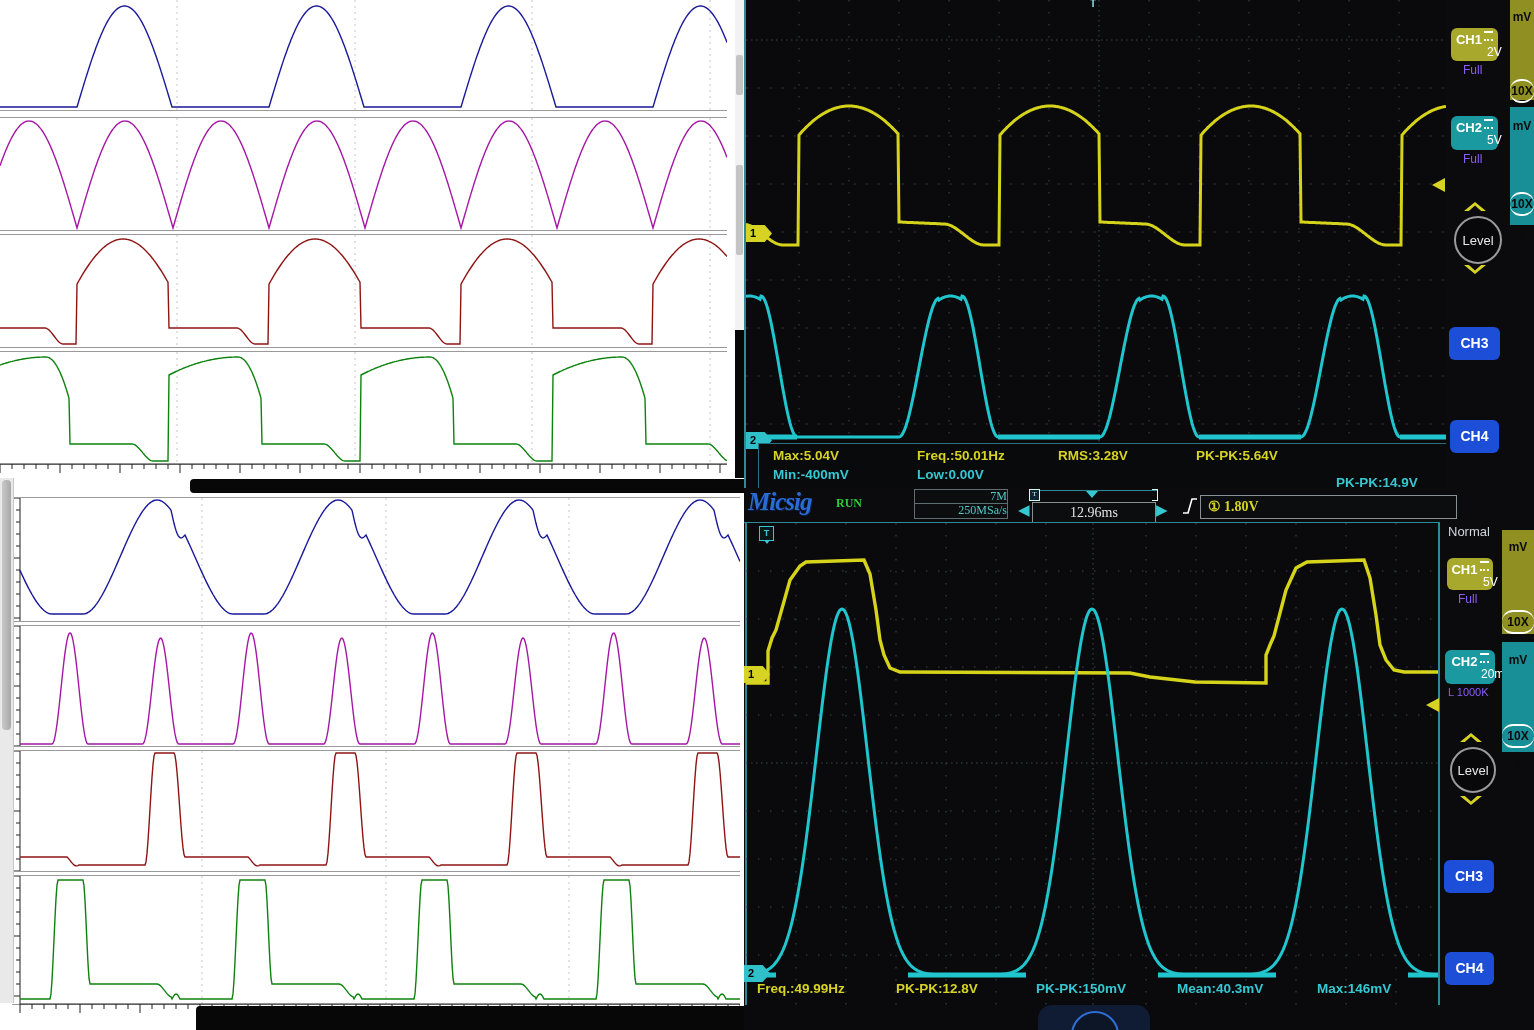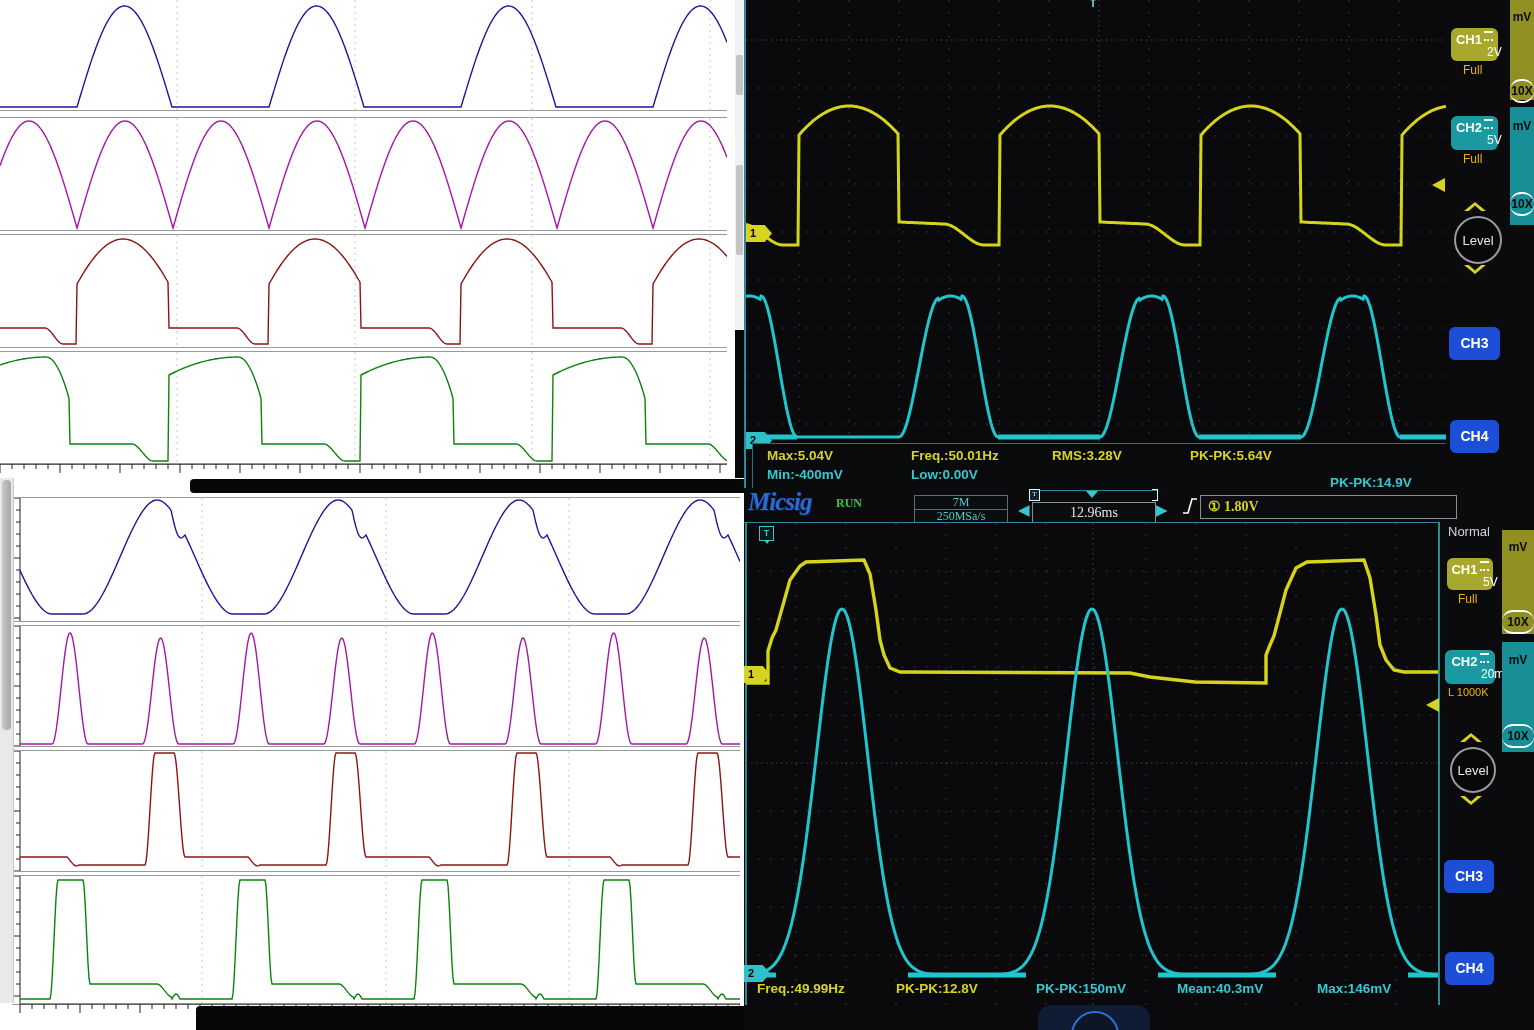--- a/index.html
+++ b/index.html
@@ -47,21 +47,21 @@
   
   .rpanel{background:#0b0b0d;}
   .chbtn{border-radius:6px;color:#fff;text-align:center;font-weight:bold;cursor:pointer;}
   .chbtn .l1{font-size:13px;line-height:14px;padding-top:3px;}
   .chbtn .l2{font-size:12px;line-height:11px;font-weight:normal;margin-left:36px;}
   .chbtn.olive{background:#a8a82c;color:#fff;}
   .chbtn.teal{background:#1a9aa0;}
   .chbtn.navy{background:#1d4ed8;font-size:14px;line-height:33px;}
   .dcic{display:inline-block;width:9px;height:6px;border-top:2px solid #fff;
         border-bottom:2px dotted #fff;vertical-align:3px;margin-left:2px;}
-  .sublab{color:#eab308;font-size:12px;}
+  .sublab{color:#8b5cf6;font-size:12px;}
   .minipanel{color:#0b0b0b;font-size:12px;font-weight:bold;text-align:center;}
   .minipanel.olive{background:#8f8f22;} .minipanel.teal{background:#188f96;}
   .minipanel .row{height:33%;display:flex;align-items:center;justify-content:center;border-radius:11px;}
   .minipanel .mid{border-top:2px solid #fff;border-bottom:2px solid #fff;height:20px;margin-top:46px;}
   .chev{width:22px;height:9px;background:#d6d325;
         clip-path:polygon(0 100%,50% 0,100% 100%,78% 100%,50% 38%,22% 100%);}
   .chev.down{transform:rotate(180deg);}
   .levelring{border:2px solid #9a9a9a;border-radius:50%;color:#e8e8e8;font-size:13px;
              display:flex;align-items:center;justify-content:center;background:rgba(0,0,0,.2);}
   .slopeic{color:#fff;}
@@ -183,35 +183,35 @@
         <path d="M0 437H51" stroke="#20c5cd" fill="none" stroke-width="5"></path>
         <path d="M252 437H354" stroke="#20c5cd" fill="none" stroke-width="5"></path>
         <path d="M453 437H555" stroke="#20c5cd" fill="none" stroke-width="5"></path>
         <path d="M654 437H700" stroke="#20c5cd" fill="none" stroke-width="5"></path>
       </svg>
     <div class="abs" style="left:346px;top:-2px;color:#8ae0e8;font-size:10px;font-weight:bold;">T</div>
     <div class="abs chmark ch1" style="left:2px;top:225px;">1</div>
     <div class="abs chmark ch2" style="left:2px;top:432px;">2</div>
     <div class="abs trigarrow" style="left:688px;top:178px;"></div>
 
-    <div class="abs measbox" style="left:8px;top:443px;width:697px;height:44px;">
+    <div class="abs measbox" style="left:14px;top:443px;width:697px;height:44px;">
       <span class="abs meas y" style="left:14px;top:4px;">Max:5.04V</span>
       <span class="abs meas y" style="left:158px;top:4px;">Freq.:50.01Hz</span>
       <span class="abs meas y" style="left:299px;top:4px;">RMS:3.28V</span>
       <span class="abs meas y" style="left:437px;top:4px;">PK-PK:5.64V</span>
       <span class="abs meas c" style="left:577px;top:4px;margin-top:27px;">PK-PK:14.9V</span>
       <span class="abs meas c" style="left:14px;top:23px;text-align:center;">Min:-400mV</span>
       <span class="abs meas c" style="left:158px;top:23px;">Low:0.00V</span>
     </div>
   </div>
 
   <div class="abs" style="left:744px;top:488px;width:802px;height:34px;background:#0b0b0d;font-family:Liberation Serif, serif;">
     <span class="abs logo" style="left:4px;top:0px;">Micsig</span>
     <span class="abs runtxt" style="left:92px;top:8px;">RUN</span>
-    <div class="abs membox" style="left:170px;top:7px;width:92px;height:28px;">
+    <div class="abs membox" style="left:170px;top:1px;width:92px;height:28px;text-align:right;">
       <div class="r1">7M</div>
       <div class="r2">250MSa/s</div>
     </div>
     <div class="abs tpbar" style="left:285px;top:2px;width:127px;">
       <span class="tt">T</span>
       <span class="tb"></span>
       <span class="tri" style="left:56px;"></span>
     </div>
     <span class="abs navarr" style="left:274px;top:13px;">◀</span>
     <div class="abs tbbox" style="left:288px;top:14px;width:122px;height:19px;line-height:19px;">12.96ms</div>

